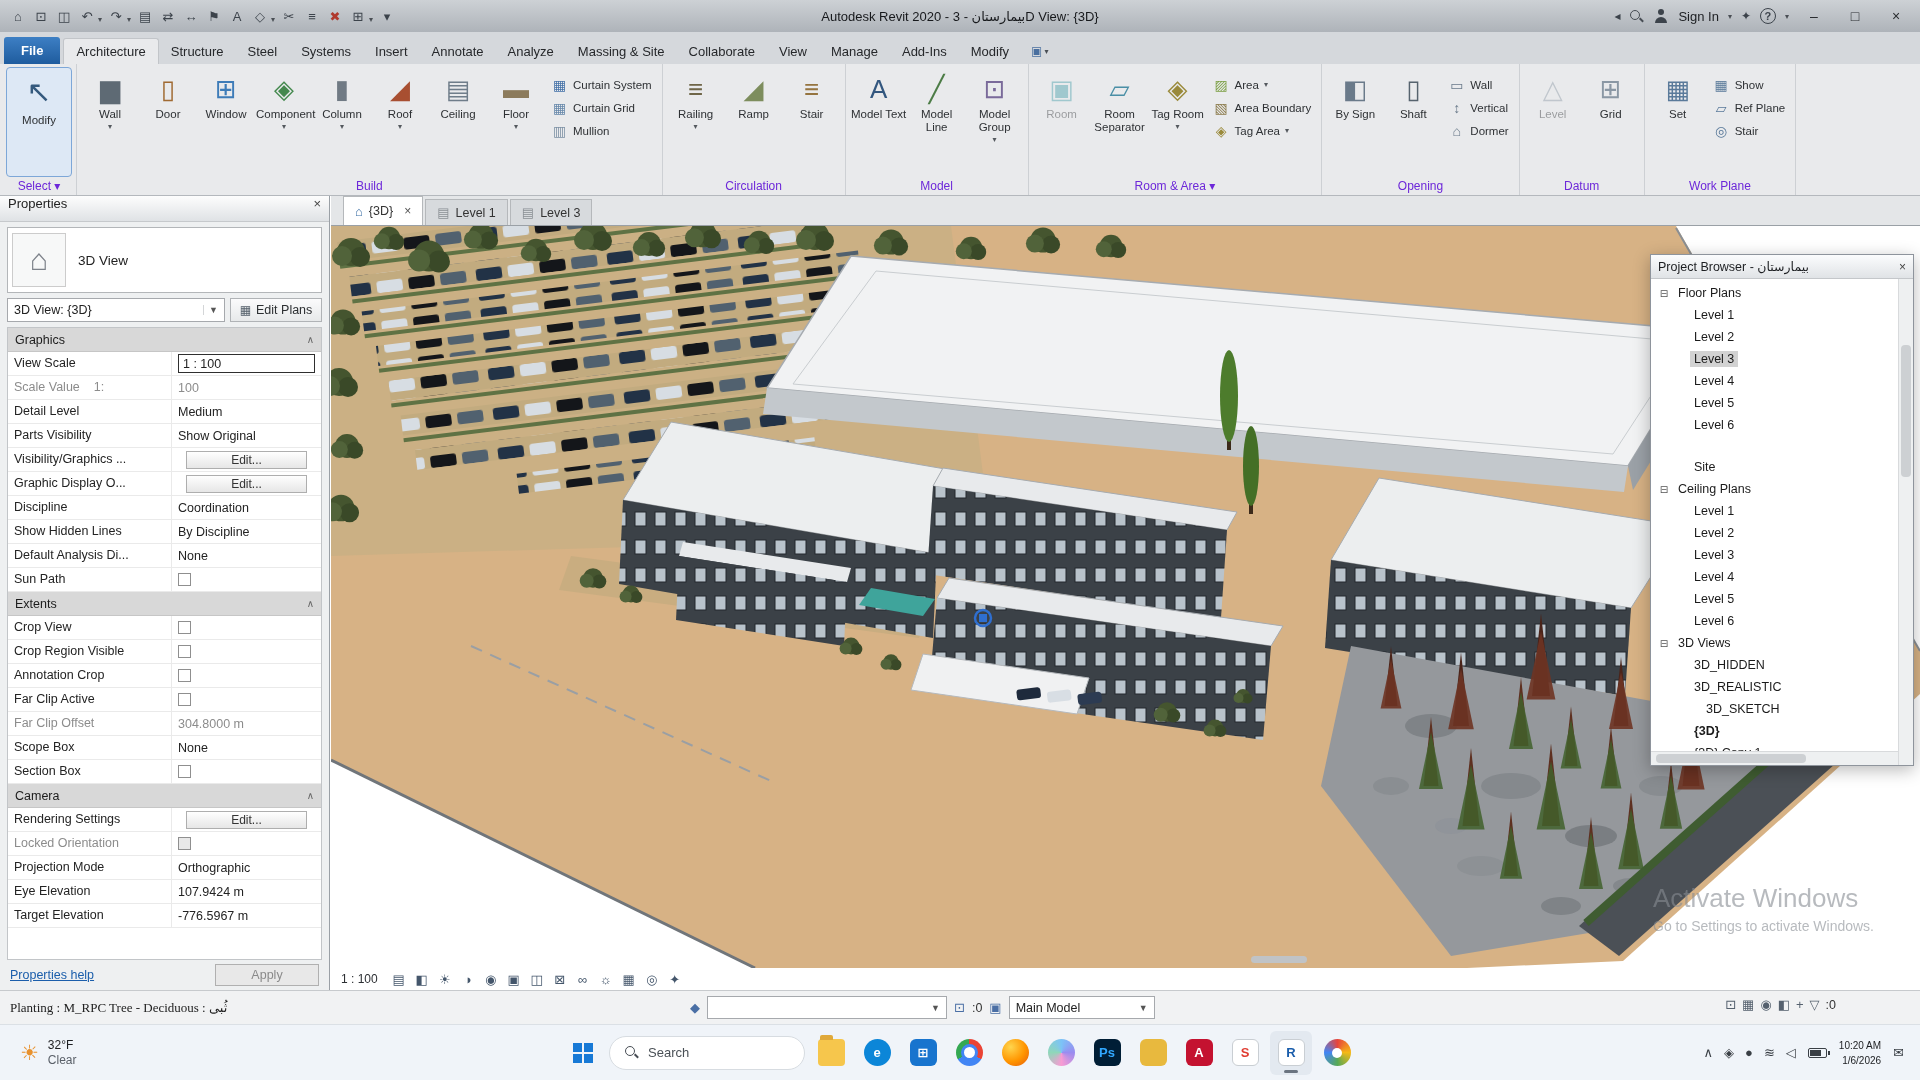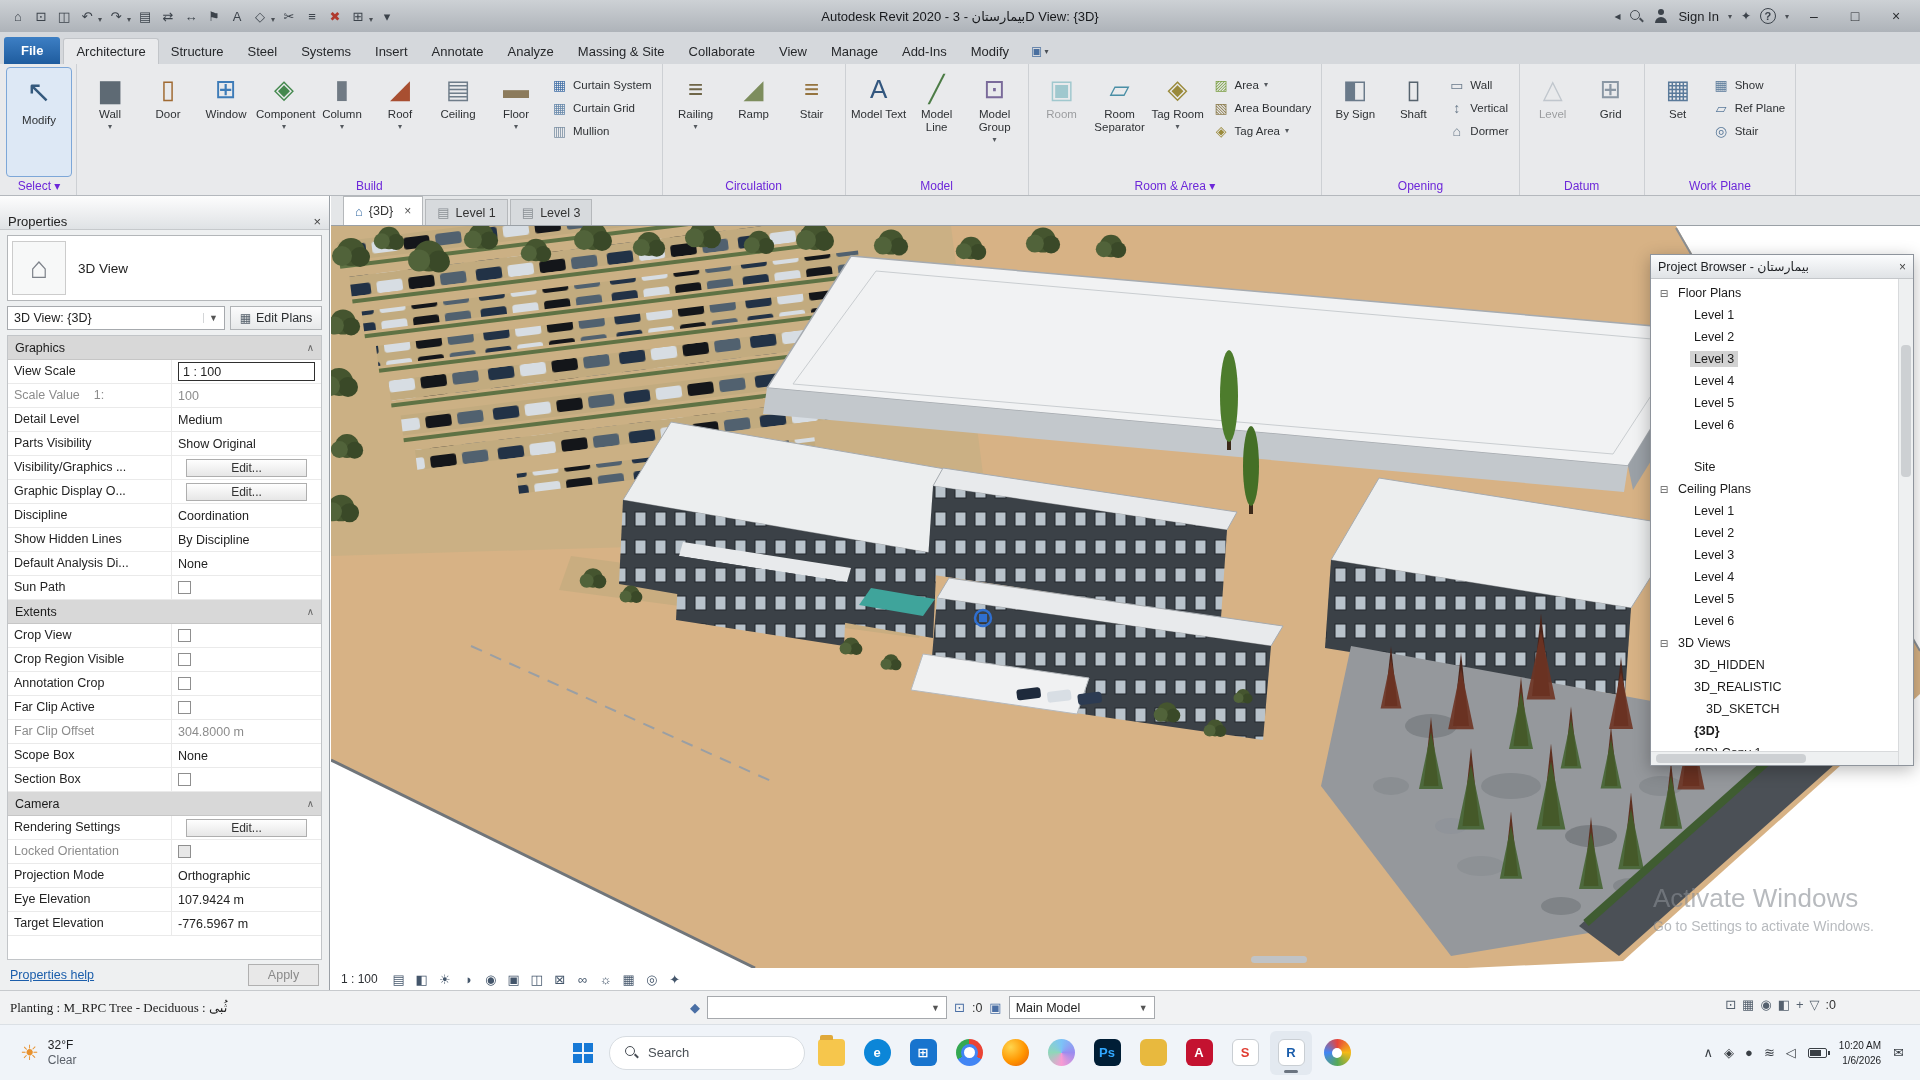--- a/index.html
+++ b/index.html
@@ -54,22 +54,22 @@
   .sbtn{display:flex;align-items:center;gap:5px;height:21px;padding:0 5px;}
   .sicon{width:17px;height:17px;display:flex;align-items:center;justify-content:center;font-size:14px;}
   .slab{font-size:11.5px;color:#2e3134;white-space:nowrap;}
   .sdd{font-size:8px;color:#54595e;}
   .rpanel[data-name="ribbon-panel-select"] .bigbtn{width:64px;}
   .rpanel[data-name="ribbon-panel-select"] .bicon{font-size:30px;height:40px;}
 
   
   .props{position:absolute;top:196px;left:0;width:330px;height:794px;background:#eef0f1;
     border-right:1px solid #9aa0a6;display:flex;flex-direction:column;z-index:40;}
-  .props-header{height:34px;background:linear-gradient(#fdfdfd,#dfe2e5);border-bottom:1px solid #c6c9cc;
-    display:flex;align-items:flex-end;padding:0 8px;font-size:13px;color:#222;}
+  .props-header{height:26px;background:linear-gradient(#fdfdfd,#dfe2e5);border-bottom:1px solid #c6c9cc;
+    display:flex;align-items:flex-start;padding:0 8px;font-size:13px;color:#222;}
   .phx{margin-left:auto;font-size:13px;color:#444;}
   .type-sel{height:66px;background:#fff;border:1px solid #b3b6b9;margin:5px 7px 0;display:flex;align-items:center;padding:4px;}
   .type-thumb{width:54px;height:54px;border:1px solid #ccc;background:#f7f8f8;
     display:flex;align-items:center;justify-content:center;font-size:30px;color:#7d828a;}
   .type-label{margin-left:12px;font-size:13.5px;color:#222;}
   .inst-row{display:flex;margin:5px 7px 2px;gap:5px;height:24px;}
   .inst-combo{flex:1;background:#fff;border:1px solid #a6a9ad;display:flex;align-items:center;padding:0 6px;font-size:12.5px;}
   .inst-combo .cdd{margin-left:auto;font-size:9px;color:#555;border-left:1px solid #d4d6d8;padding-left:5px;}
   .edit-type{width:92px;border:1px solid #b0b3b6;background:linear-gradient(#fbfbfc,#e7e9ea);
     display:flex;align-items:center;justify-content:center;gap:5px;font-size:12.5px;color:#2c2f32;}
@@ -82,21 +82,21 @@
     white-space:pre;overflow:hidden;}
   .plab.dim,.pval.dim{color:#8c8c8c;}
   .pval{flex:1;display:flex;align-items:center;padding:2px 6px;font-size:12.5px;color:#232323;}
   .vinput{flex:1;height:19px;border:1px solid #2f2f2f;background:#fff;display:flex;align-items:center;padding:0 4px;}
   .vbtn{margin:0 auto;width:88%;height:18px;border:1px solid #aeaeae;background:linear-gradient(#fefefe,#e6e6e6);
     display:flex;align-items:center;justify-content:center;font-size:12px;color:#333;}
   .chk{width:13px;height:13px;border:1px solid #8f8f8f;background:#fff;}
   .chkdim{background:#e8e8e8;}
   .props-footer{height:30px;display:flex;align-items:center;padding:0 10px;}
   .phelp{color:#1b5eab;text-decoration:underline;font-size:12.5px;}
-  .applybtn{margin-left:auto;width:71px;height:22px;border:1px solid #b0b0b0;background:#e8e8e8;
+  .applybtn{margin-left:auto;width:104px;height:22px;border:1px solid #b0b0b0;background:#e8e8e8;
     color:#8a8a8a;display:flex;align-items:center;justify-content:center;font-size:12.5px;}
 
   
   .vtabs{position:absolute;top:196px;left:331px;right:0;height:30px;background:#e4e6e8;
     border-bottom:1px solid #9aa0a6;display:flex;align-items:flex-end;padding-left:12px;gap:2px;z-index:35;}
   .vtab{height:26px;display:flex;align-items:center;gap:6px;padding:0 11px;background:#d7dadd;
     border:1px solid #b5b8bb;border-bottom:none;font-size:12.5px;color:#333;}
   .vtab.vact{background:#fff;height:29px;}
   .vticon{font-size:13px;}
   .vtclose{font-size:12px;color:#555;margin-left:5px;}

